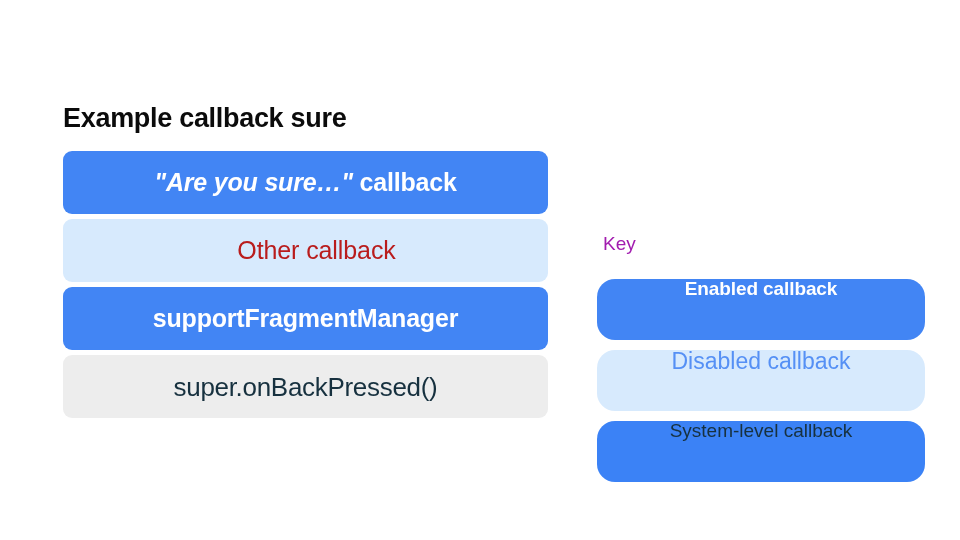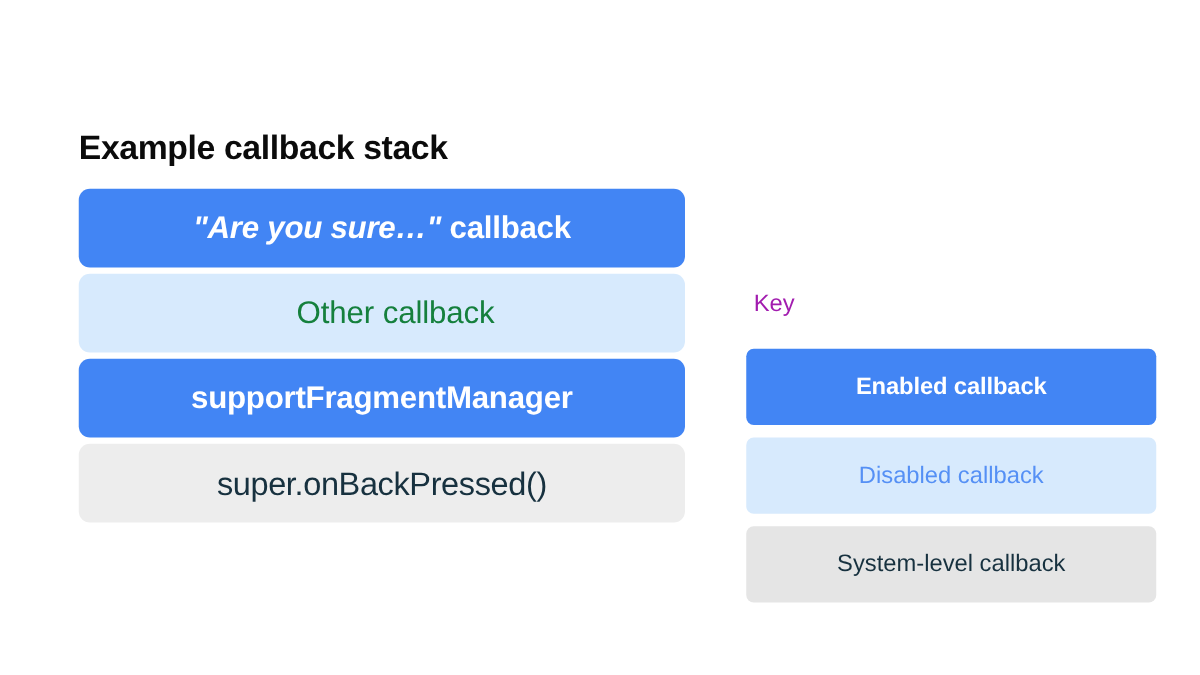--- a/index.html
+++ b/index.html
@@ -69,21 +69,21 @@
     color: #FFFFFF;
   }
   .bar.enabled .bar-label {
     font-size: 25px;
     font-weight: 700;
     letter-spacing: -0.2px;
   }
 
   .bar.disabled {
     background: #D7EAFD;
-    color: #15803d;
+    color: #b91c1c;
     padding-left: 32px;
   }
   .bar.disabled .bar-label {
     font-size: 25px;
     font-weight: 400;
     letter-spacing: -0.1px;
   }
 
   .bar.system {
     background: #EDEDED;
@@ -121,23 +121,22 @@
   .key-list {
     display: flex;
     flex-direction: column;
     gap: 10px;
   }
 
   .key-bar {
     box-sizing: border-box;
     width: 100%;
     height: 61px;
-    border-radius: 6px;
-    display: flex;
-    align-items: center;
+    border-radius: 18px;
+    display: flex;
     justify-content: center;
     text-align: center;
     white-space: nowrap;
     padding: 0 8px;
   }
 
   .key-bar .key-label {
     display: block;
     line-height: 1;
   }
@@ -150,41 +149,41 @@
     font-size: 19px;
     font-weight: 700;
     letter-spacing: -0.1px;
   }
 
   .key-bar.disabled {
     background: #D7EAFD;
     color: #5590F5;
   }
   .key-bar.disabled .key-label {
-    font-size: 19px;
+    font-size: 23px;
     font-weight: 400;
   }
 
   .key-bar.system {
-    background: #e5e5e5;
+    background: #3b82f6;
     color: #17313F;
   }
   .key-bar.system .key-label {
     font-size: 19px;
     font-weight: 400;
   }
 </style>
 </head>
 <body>
 
 <div class="canvas">
 
   <div class="stack-col">
 
-    <h1 class="section-title">Example callback stack</h1>
+    <h1 class="section-title">Example callback sure</h1>
 
     <div class="stack-list">
 
       <div class="bar enabled">
         <span class="bar-label"><span class="quoted">"Are you sure…"</span><span> callback</span></span>
       </div>
 
       <div class="bar disabled">
         <span class="bar-label">Other callback</span>
       </div>

